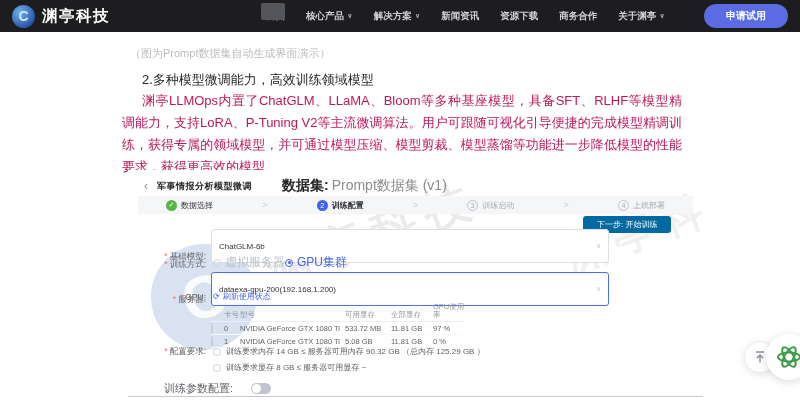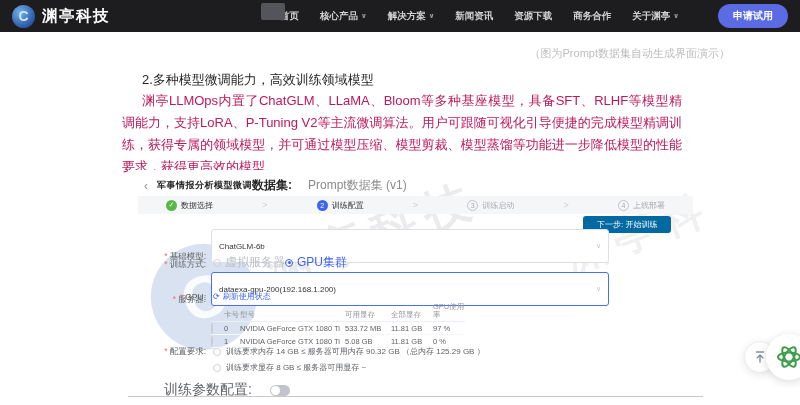--- a/index.html
+++ b/index.html
@@ -22,59 +22,59 @@
     background: radial-gradient(circle at 35% 32%, #6fb2ea, #2a55a5 72%);
     color:#cfe6fa; font-weight:bold; font-size:14px;
     display:flex; align-items:center; justify-content:center;
   }
   .brand-name { color:#fff; font-size:15.5px; font-weight:bold; letter-spacing:1.5px; }
   .nav-items { margin-left:auto; display:flex; align-items:center; gap:21px;font-weight:bold; }
   .nav-item { color:#d2d2d5; font-size:9.5px; display:flex; align-items:center; gap:3px; cursor:pointer; white-space:nowrap; }
   .caret { font-size:7px; color:#9a9a9e; }
   .cta {
     margin-left:18px; background:#5b6be4; color:#fff; font-size:10px;
-    padding:5px 15px; border-radius:12px; cursor:pointer; white-space:nowrap;
+    padding:5px 22px; border-radius:12px; cursor:pointer; white-space:nowrap;
   }
   .artifact { position:absolute; left:261px; top:3px; width:24px; height:17px; background:#54555a; border-radius:2px; }
 
   
-  .caption { position:absolute; left:130px; top:46px; width:600px; text-align:right; font-size:11px; color:#bcbcbc; }
+  .caption { position:absolute; left:130px; top:46px; width:600px; text-align:left; font-size:11px; color:#bcbcbc; }
   .heading { position:absolute; left:142px; top:71px; font-size:13px; font-weight:normal; color:#262626; }
   .para {
     position:absolute; left:122px; top:90px; width:560px;
     font-size:13px; line-height:22px; color:#be185d; text-indent:20px; text-align:justify;
   }
 
   
   .demo {
     position:absolute; left:128px; top:170px; width:575px; height:227px;
     background:#fff; border-bottom:1px solid #c9c9c9; overflow:hidden; z-index:1;
   }
   .demo-head { position:absolute; left:16px; top:7px; display:flex; align-items:center; }
   .back { font-size:12px; color:#8c9099; margin-right:9px; line-height:10px; cursor:pointer; }
   .d-title { font-size:9px; font-weight:bold; color:#262626; letter-spacing:.5px; }
-  .d-ds { font-size:12px; display:flex; gap:16px; align-items:center; }
+  .d-ds { margin-left:30px; font-size:14px; display:flex; gap:3px; align-items:center; }
   .d-ds .k { font-weight:bold; color:#262626; }
   .d-ds .v { color:#8c8c8c; }
 
   .steps {
     position:absolute; left:10px; top:26px; width:555px; height:18px;
     background:#f5f6f8; display:flex; align-items:center; justify-content:space-between;
     padding:0 28px;
   }
   .step { display:flex; align-items:center; gap:4px; font-size:8px; cursor:pointer; }
   .s-circle {
     width:11px; height:11px; border-radius:50%; font-size:7px;
     display:flex; align-items:center; justify-content:center;
   }
   .step.done .s-circle { background:#57b846; color:#fff; }
   .step.active .s-circle { background:#3e63f0; color:#fff; }
   .step.pending .s-circle { border:1px solid #c0c4cc; color:#a8abb2; }
   .step.done .s-label { color:#303133; }
-  .step.active .s-label { color:#303133; font-weight:normal; }
+  .step.active .s-label { color:#303133; font-weight:bold; }
   .step.pending .s-label { color:#a8abb2; }
   .s-chev { color:#ccd0d7; font-size:9px; }
 
   .next-btn {
     position:absolute; left:455px; top:46px; background:#0369a1; color:#fff;
     font-size:8px; padding:3px 14px; border-radius:3px; cursor:pointer; white-space:nowrap;
   }
 
   .row { position:absolute; display:flex; align-items:flex-end; }
   .lbl { width:78px; text-align:right; font-size:8.5px; color:#606266; white-space:nowrap; }
@@ -108,21 +108,21 @@
   .gtable { position:absolute; left:83px; top:133px; width:254px; font-size:7.5px; }
   .g-head { display:flex; color:#909399; border-bottom:1px solid #ebeef5; padding-bottom:2px; align-items:flex-end; line-height:8px; }
   .g-row { display:flex; align-items:center; height:13px; border-bottom:1px solid #f7f8fa; color:#606266; cursor:pointer; }
   .gc1{width:13px;} .gc2{width:16px;} .gc3{width:105px;} .gc4{width:46px;} .gc5{width:42px;} .gc6{width:32px;}
   .g-radio { width:7px; height:7px; border:1px solid #c9ccd2; border-radius:50%; }
 
   .req-lines { position:absolute; left:85px; top:176px; display:flex; flex-direction:column; gap:5px; font-size:8px; color:#606266; }
   .req-line { display:flex; align-items:center; gap:5px; }
   .req-circle { width:8px; height:8px; border:1px solid #d0d3d9; border-radius:50%; flex:0 0 auto; }
 
-  .toggle-row { position:absolute; left:36px; top:211px; display:flex; align-items:center; gap:18px; font-size:14px; color:#606266;text-align:right; }
+  .toggle-row { position:absolute; left:36px; top:211px; display:flex; align-items:center; gap:18px; font-size:11px; color:#606266;text-align:right; }
   .toggle { width:20px; height:11px; background:#c0c4cc; border-radius:6px; position:relative; cursor:pointer; }
   .toggle::after { content:""; position:absolute; left:1px; top:1px; width:9px; height:9px; background:#fff; border-radius:50%; }
 
   
   .wm1 {
     position:absolute; left:26px; top:92px; display:flex; align-items:center;
     transform:rotate(-20deg); transform-origin:left center; pointer-events:none;
   }
   .wm-logo {
     width:106px; height:106px; border-radius:50%; background:rgba(128,160,205,0.30);

